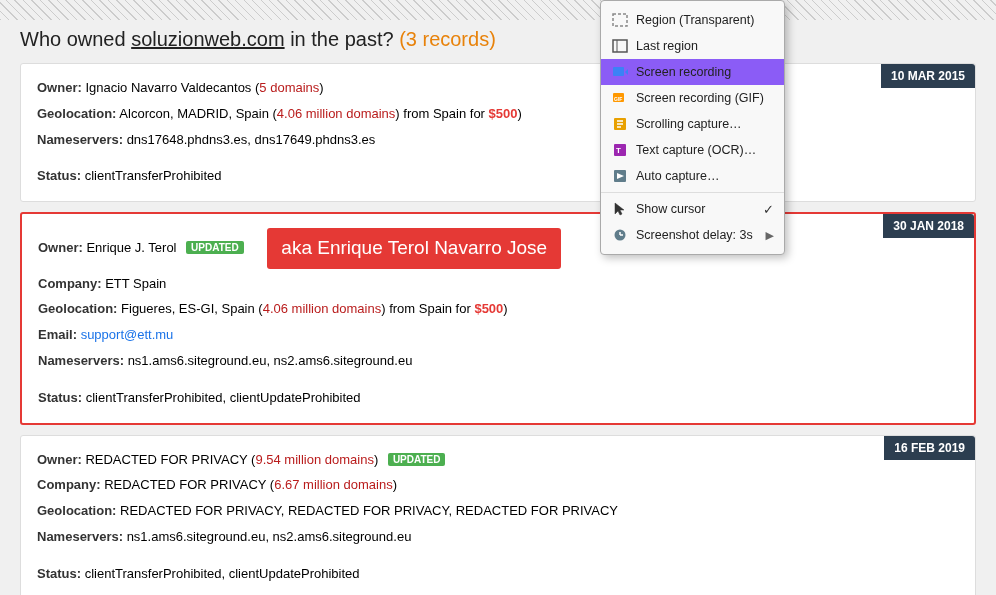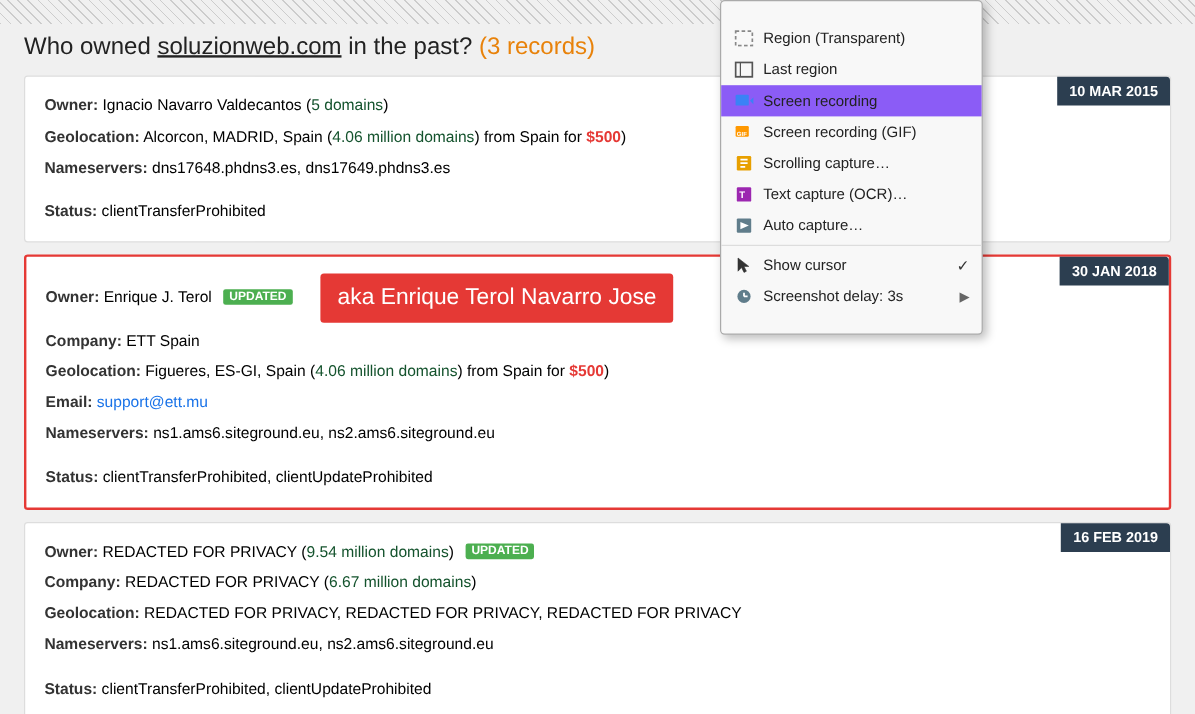--- a/index.html
+++ b/index.html
@@ -89,21 +89,21 @@
       margin-bottom: 0;
       margin-top: 16px;
     }
 
     .field-label {
       font-weight: bold;
       color: #333;
     }
 
     .link-blue {
-      color: #14532d;
+      color: #b91c1c;
       text-decoration: none;
     }
 
     .link-green {
       color: #1a73e8;
       text-decoration: none;
     }
 
     .price-red {
       color: #e53935;
@@ -135,27 +135,27 @@
       border-radius: 3px;
       margin-left: 20px;
       vertical-align: middle;
     }
 
     
     .context-menu {
       position: absolute;
       top: 0;
       left: 600px;
-      width: 219px;
+      width: 185px;
       background: #f8f8f8;
       border: 1px solid #aaa;
       border-radius: 4px;
       box-shadow: 3px 3px 8px rgba(0,0,0,0.25);
       z-index: 1000;
-      padding: 18px 0;
+      padding: 6px 0;
     }
 
     .menu-item {
       display: flex;
       align-items: center;
       padding: 4px 10px;
       cursor: pointer;
       font-size: 12.5px;
       color: #222;
       gap: 7px;

